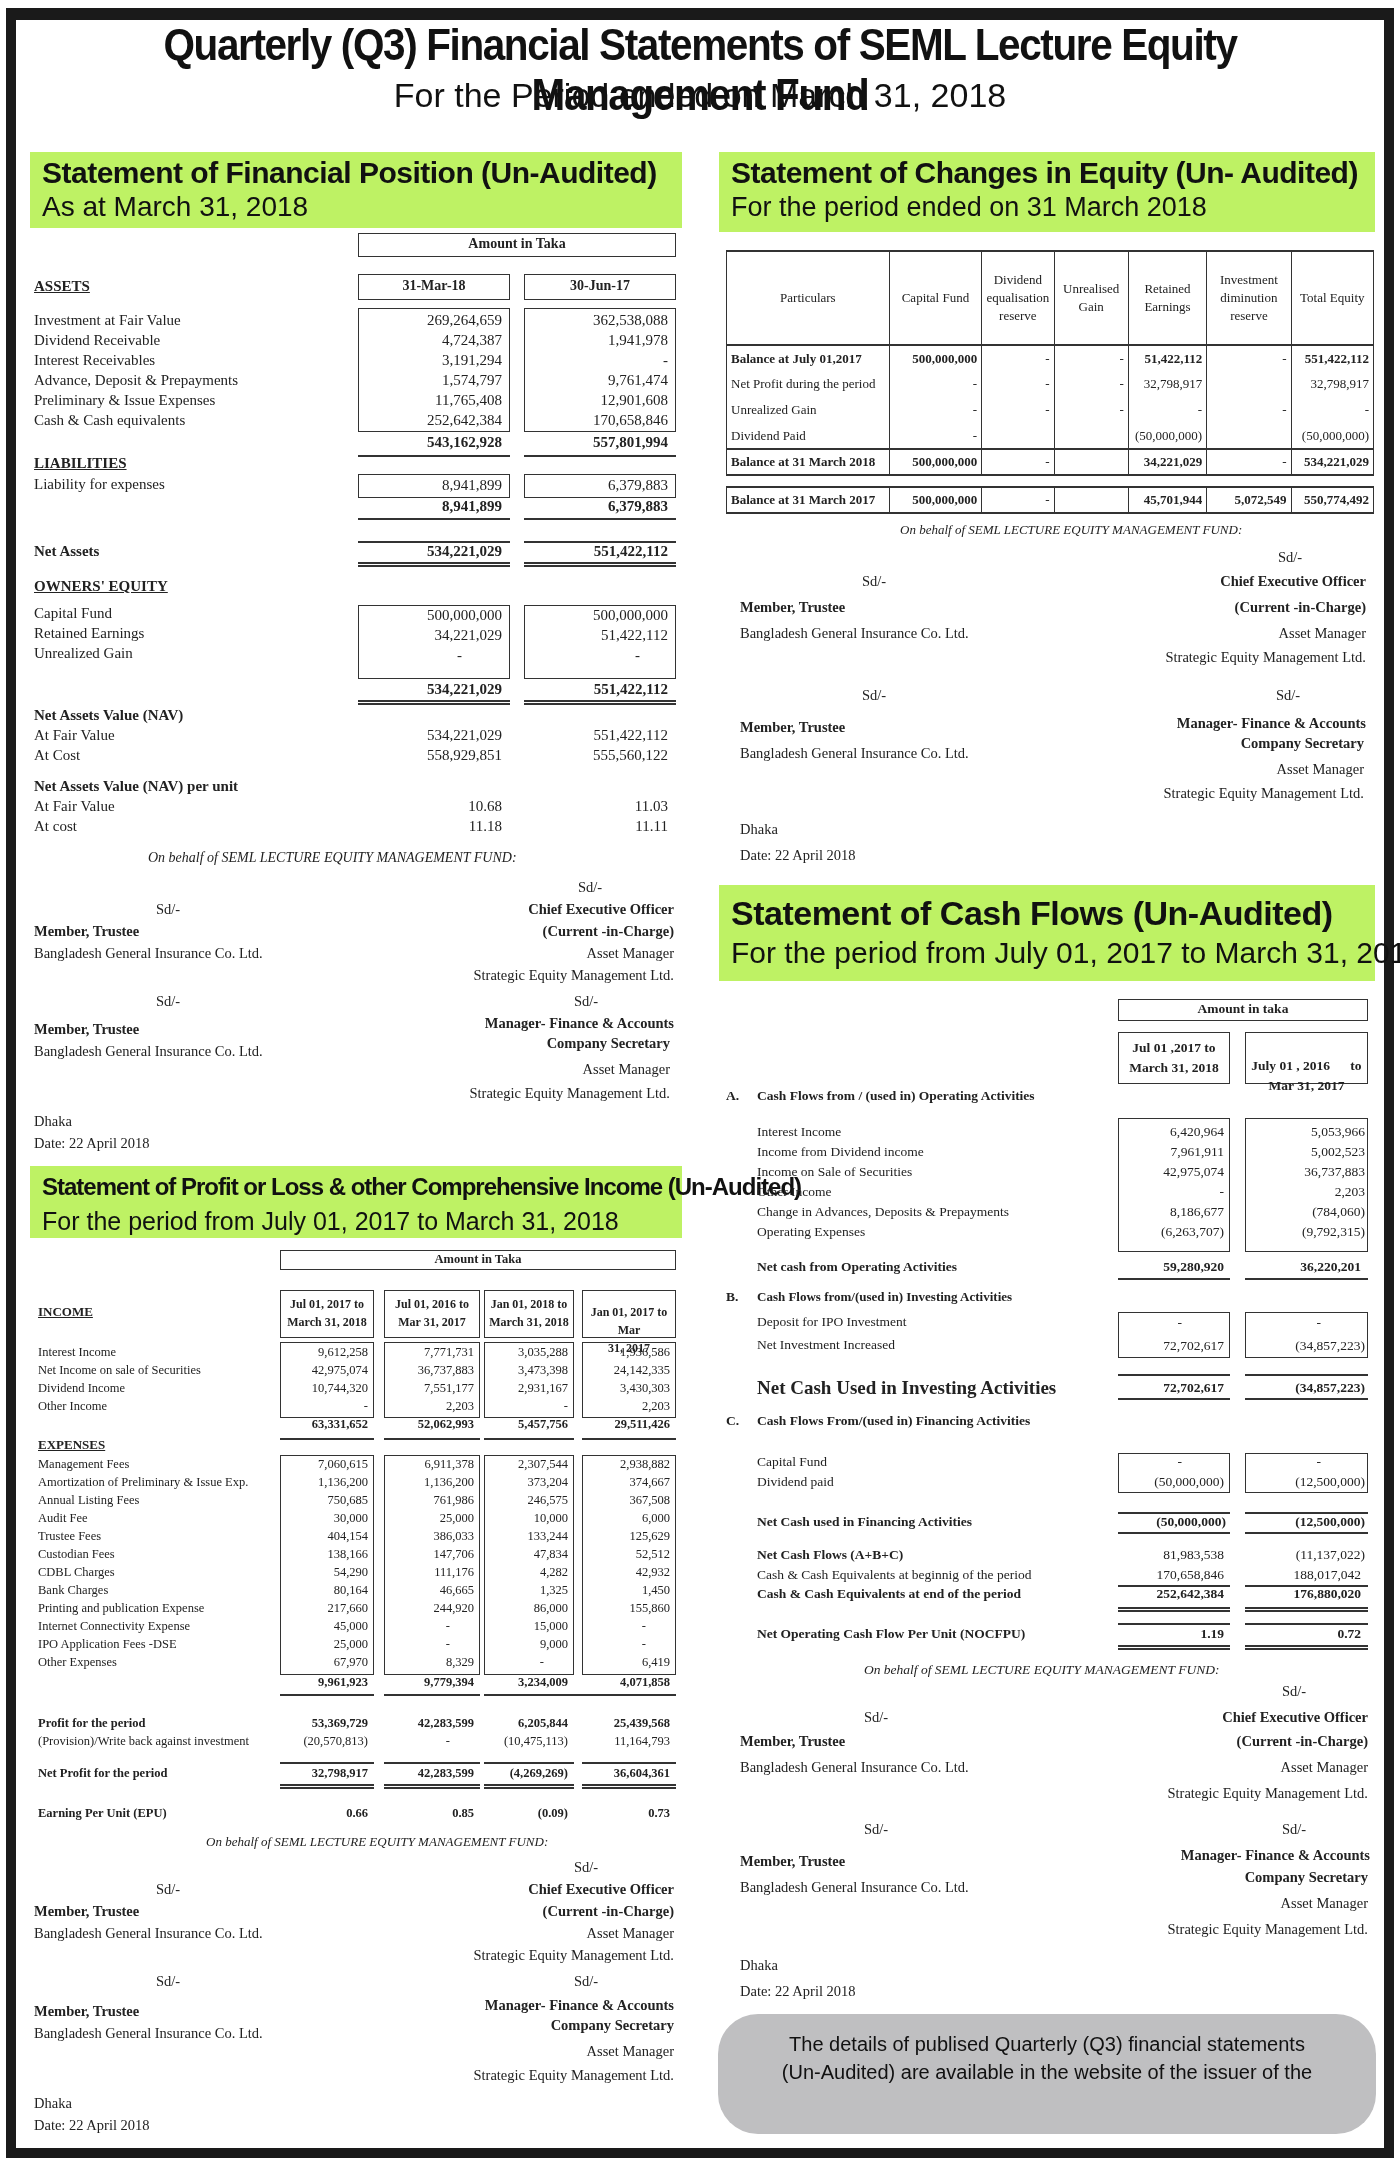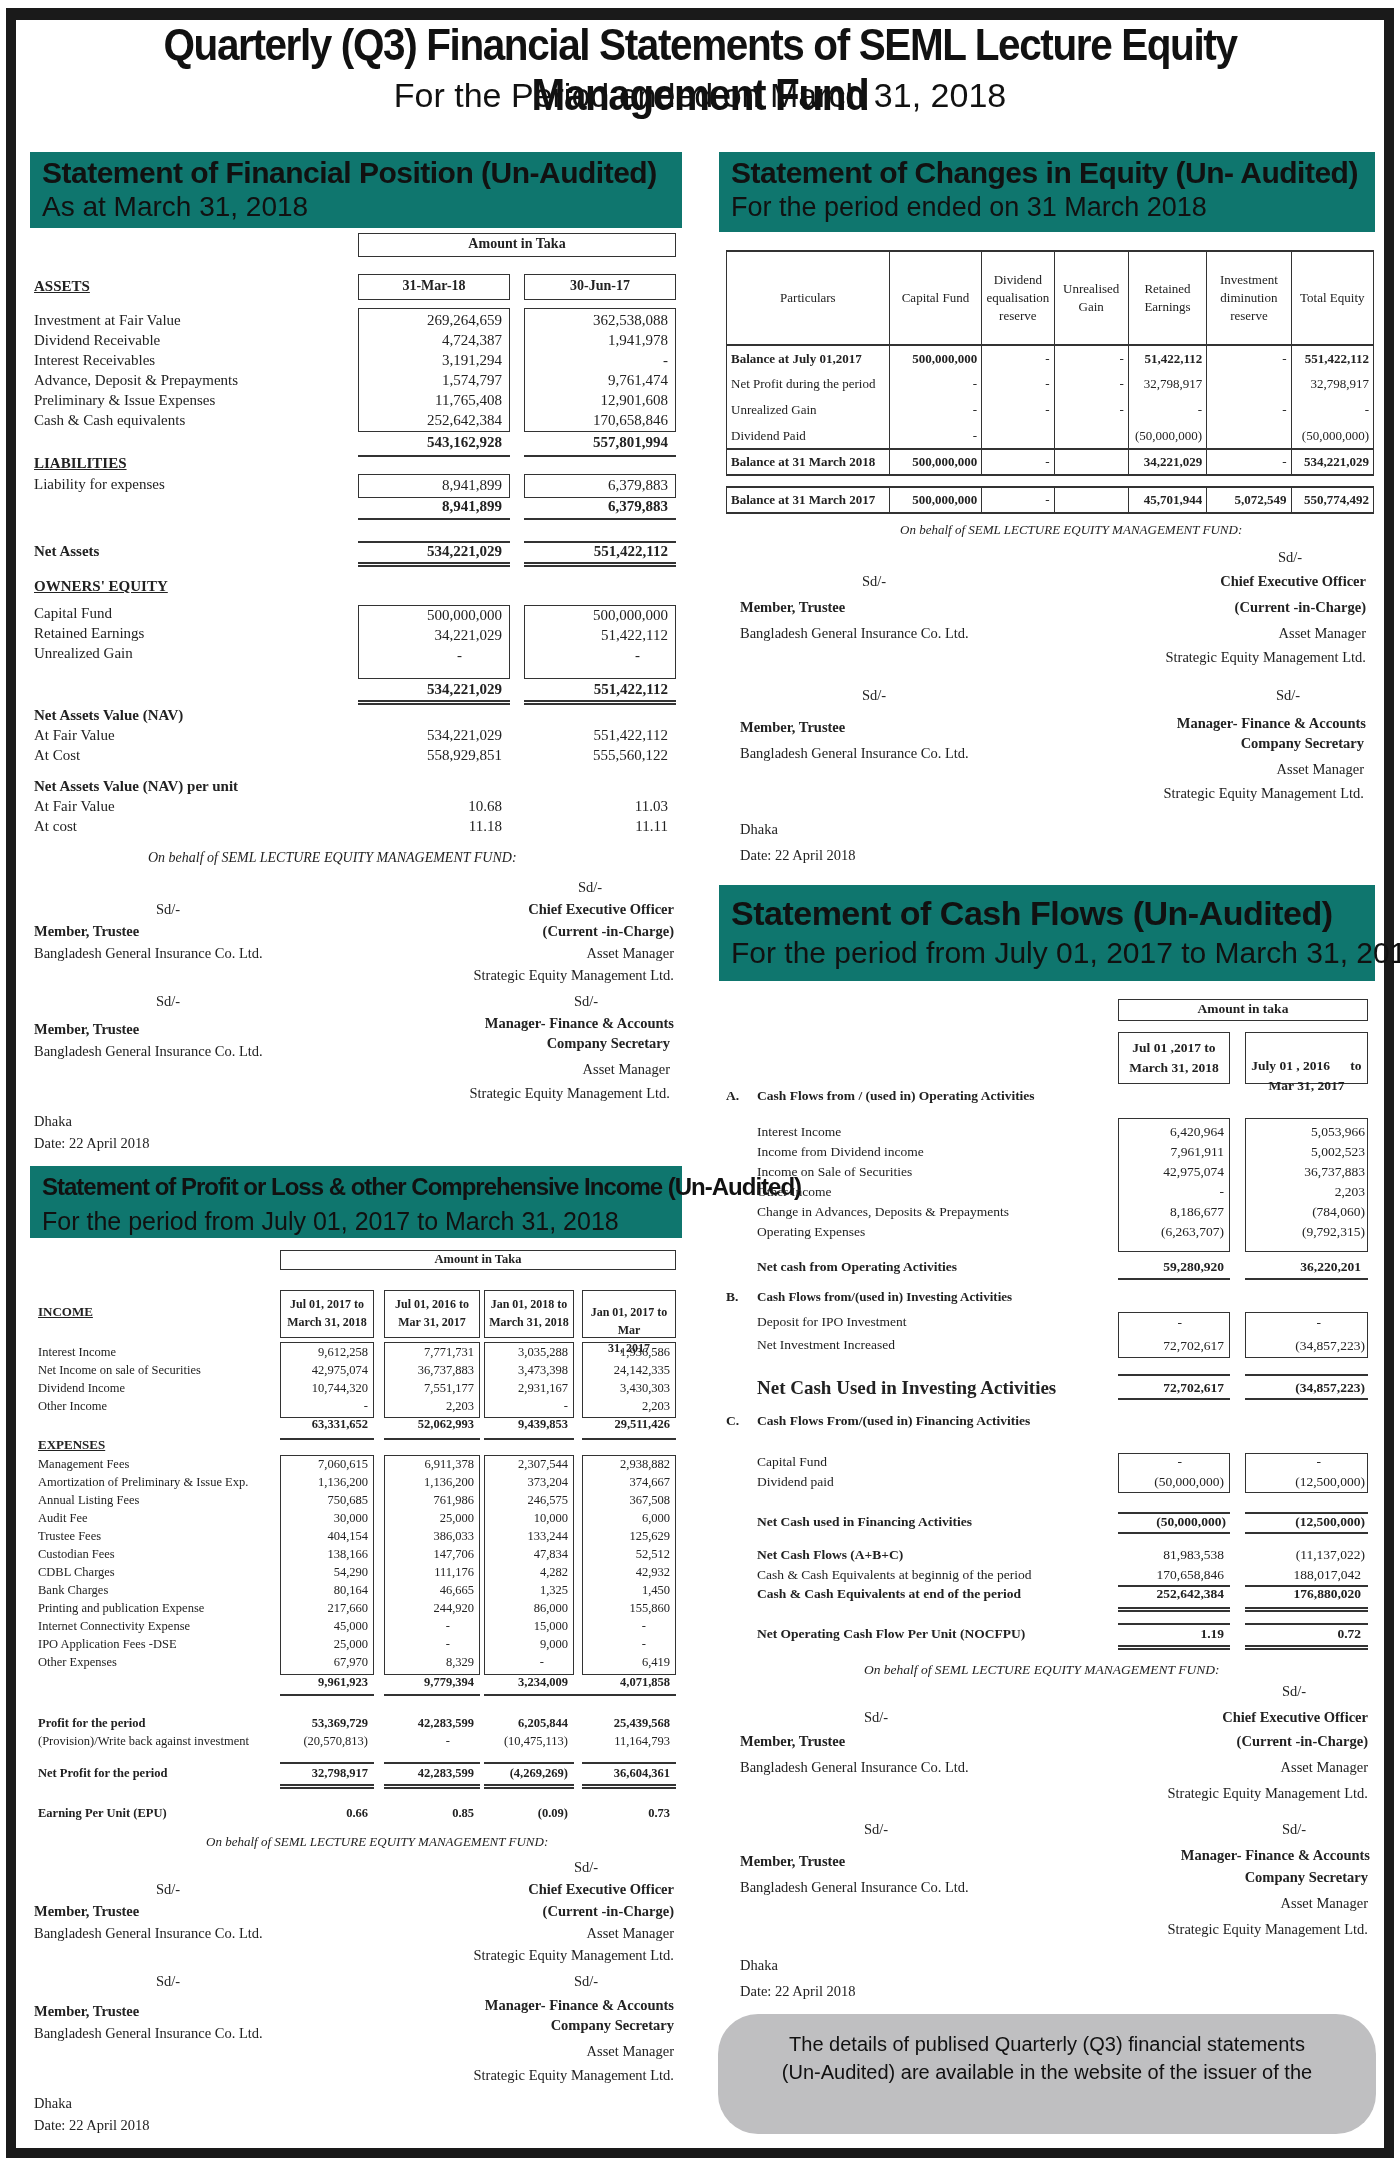--- a/index.html
+++ b/index.html
@@ -1,20 +1,20 @@
 <!DOCTYPE html>
 <html><head>
 <meta charset="utf-8">
 <style>
   * { box-sizing: border-box; margin: 0; padding: 0; }
   body { width: 1400px; height: 2166px; background: #fff; font-family: "Liberation Serif", serif; color: #222; overflow: hidden; }
   .frame { position: absolute; left: 6px; top: 8px; width: 1388px; height: 2150px; border: 10px solid #1a1a1a; border-top-width: 12px; border-bottom-width: 10px; background: #fff; }
   .main-title { position: absolute; left: 0; top: 20px; width: 100%; text-align: center; font-family: "Liberation Sans", sans-serif; font-weight: bold; font-size: 44px; letter-spacing: -1.5px; color: #111; transform: scaleX(0.92); }
   .main-sub { position: absolute; left: 0; top: 76px; width: 100%; text-align: center; font-family: "Liberation Sans", sans-serif; font-size: 34px; color: #111; }
-  .banner { position: absolute; background: #0f766e; padding: 4px 12px; font-family: "Liberation Sans", sans-serif; color: #111; }
+  .banner { position: absolute; background: #bef264; padding: 4px 12px; font-family: "Liberation Sans", sans-serif; color: #111; }
   .banner .bt { font-weight: bold; font-size: 30px; line-height: 34px; letter-spacing: -0.5px; white-space: nowrap; }
   .banner .bs { font-size: 28px; line-height: 34px; white-space: nowrap; }
   .abs { position: absolute; }
   .box { position: absolute; border: 1.5px solid #333; }
   .txt { position: absolute; font-size: 15px; line-height: 20px; white-space: nowrap; }
   .c { text-align: center; }
   .b { font-weight: bold; }
   .u { text-decoration: underline; }
   .i { font-style: italic; }
   .hr { position: absolute; height: 0; border-top: 2px solid #333; }
@@ -237,21 +237,21 @@
     <div>36,737,883</div>
     <div>7,551,177</div>
     <div>2,203</div>
     <div class="b">52,062,993</div>
   </div>
 <div class="col sm" style="left:484px;top:1343px;width:84px;">
     <div>3,035,288</div>
     <div>3,473,398</div>
     <div>2,931,167</div>
     <div>-</div>
-    <div class="b">9,439,853</div>
+    <div class="b">5,457,756</div>
   </div>
 <div class="col sm" style="left:582px;top:1343px;width:88px;">
     <div>1,936,586</div>
     <div>24,142,335</div>
     <div>3,430,303</div>
     <div>2,203</div>
     <div class="b">29,511,426</div>
   </div>
 <div class="hr" style="left:280px;top:1438px;width:94px;"></div>
 <div class="hr" style="left:384px;top:1438px;width:96px;"></div>

